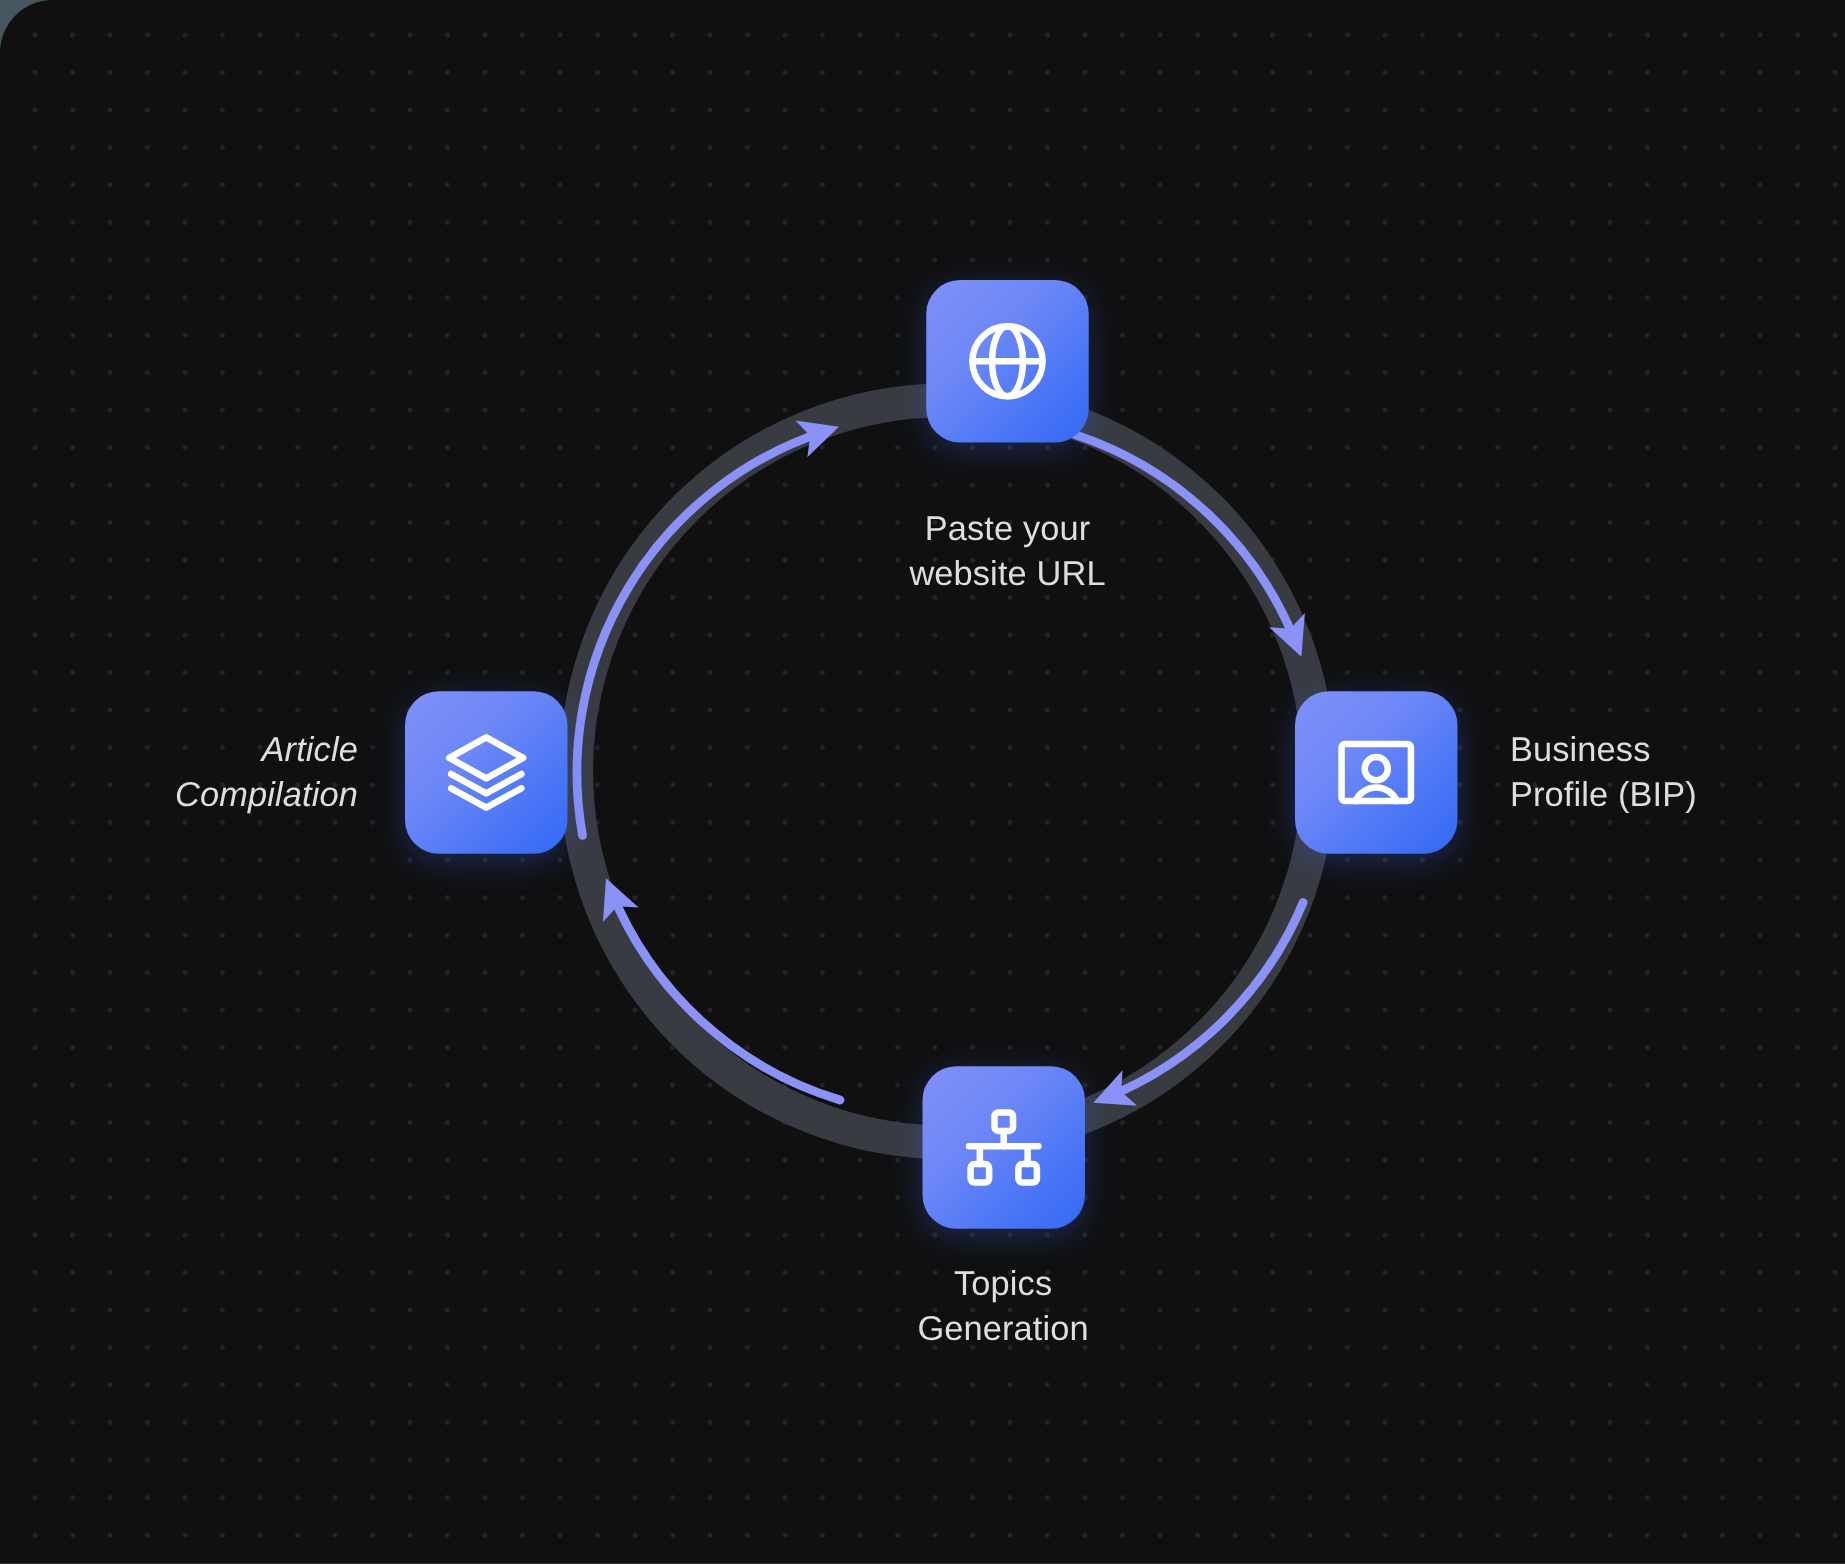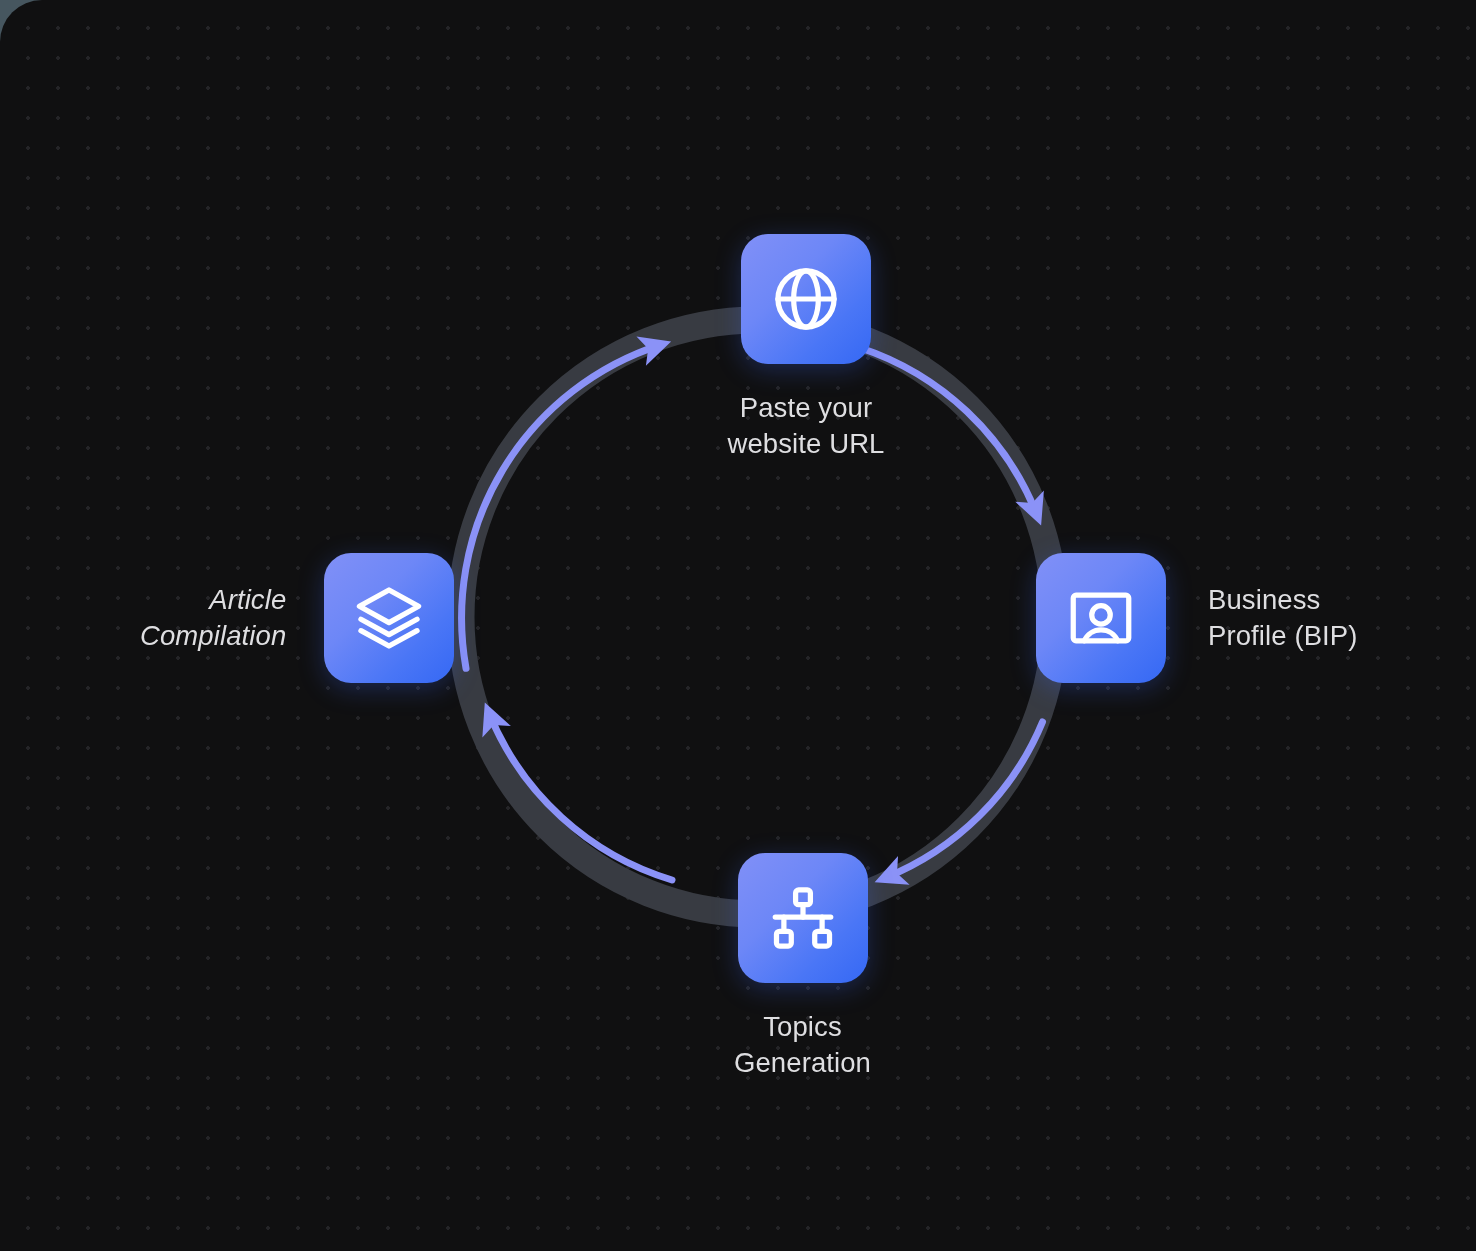--- a/index.html
+++ b/index.html
@@ -61,21 +61,21 @@
   .label {
     color: #dedee1;
     font-size: 27.5px;
     line-height: 1.31;
     text-align: center;
     white-space: pre-line;
     letter-spacing: 0.1px;
   }
 
   
-  #node-url   { left: 676px; top: 234px; width: 260px; }
+  #node-url   { left: 676px; top: 224px; width: 260px; gap: 25px; }
   #node-url .label { margin-top: 26px; }
 
   #node-bip   { left: 1036px; top: 553px; flex-direction: row; }
   #node-bip .label { margin-left: 42px; text-align: left; }
 
   #node-topics { left: 675px; top: 853px; width: 255px; }
   #node-topics .label { margin-top: 26px; }
 
   #node-article { left: 140px; top: 553px; flex-direction: row; font-style: italic; }
   #node-article .label { margin-right: 38px; text-align: right; }

